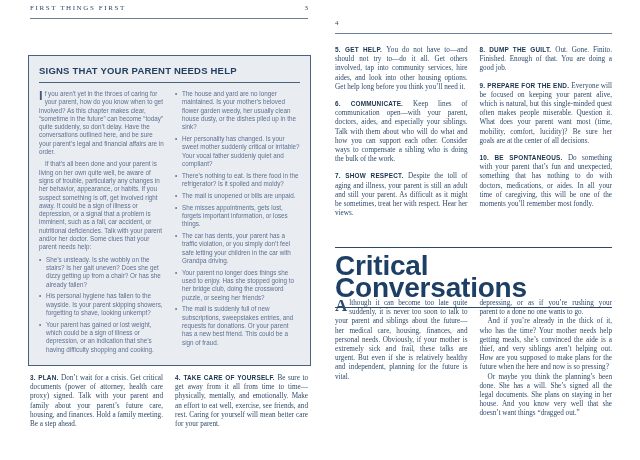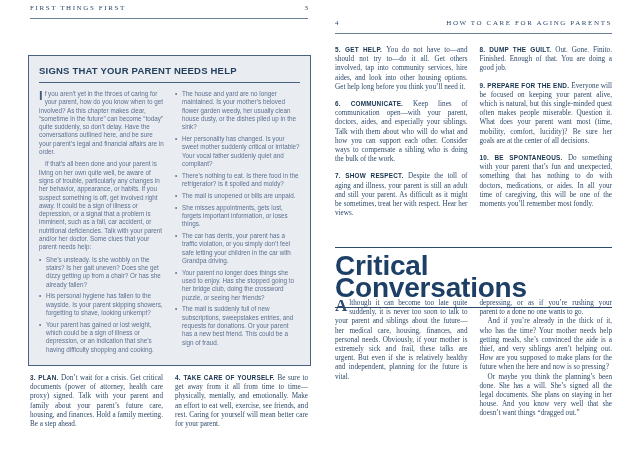--- a/index.html
+++ b/index.html
@@ -130,21 +130,20 @@
     <div class="items-col">
         <p class="item"><span class="lead">3. PLAN. </span>Don’t wait for a crisis. Get critical documents (power of attorney, health care proxy) signed. Talk with your parent and family about your parent’s future care, housing, and finances. Hold a family meeting. Be a step ahead.</p>
       </div>
     <div class="items-col">
         <p class="item"><span class="lead">4. TAKE CARE OF YOURSELF. </span>Be sure to get away from it all from time to time—physically, mentally, and emotionally. Make an effort to eat well, exercise, see friends, and rest. Caring for yourself will mean better care for your parent.</p>
       </div>
   </div>
 
   <div class="running-head" id="rp-header">
     <span class="pagenum">4</span>
-    <span>HOW TO CARE FOR AGING PARENTS</span>
   </div>
 
   <div class="items-cols" id="rp-items">
     <div class="items-col">
         <p class="item"><span class="lead">5. GET HELP. </span>You do not have to—and should not try to—do it all. Get others involved, tap into community services, hire aides, and look into other housing options. Get help long before you think you’ll need it.</p>
         <p class="item"><span class="lead">6. COMMUNICATE. </span>Keep lines of communication open—with your parent, doctors, aides, and especially your siblings. Talk with them about who will do what and how you can support each other. Consider ways to compensate a sibling who is doing the bulk of the work.</p>
         <p class="item"><span class="lead">7. SHOW RESPECT. </span>Despite the toll of aging and illness, your parent is still an adult and still your parent. As difficult as it might be sometimes, treat her with respect. Hear her views.</p>
       </div>
     <div class="items-col">
         <p class="item"><span class="lead">8. DUMP THE GUILT. </span>Out. Gone. Finito. Finished. Enough of that. You are doing a good job.</p>

